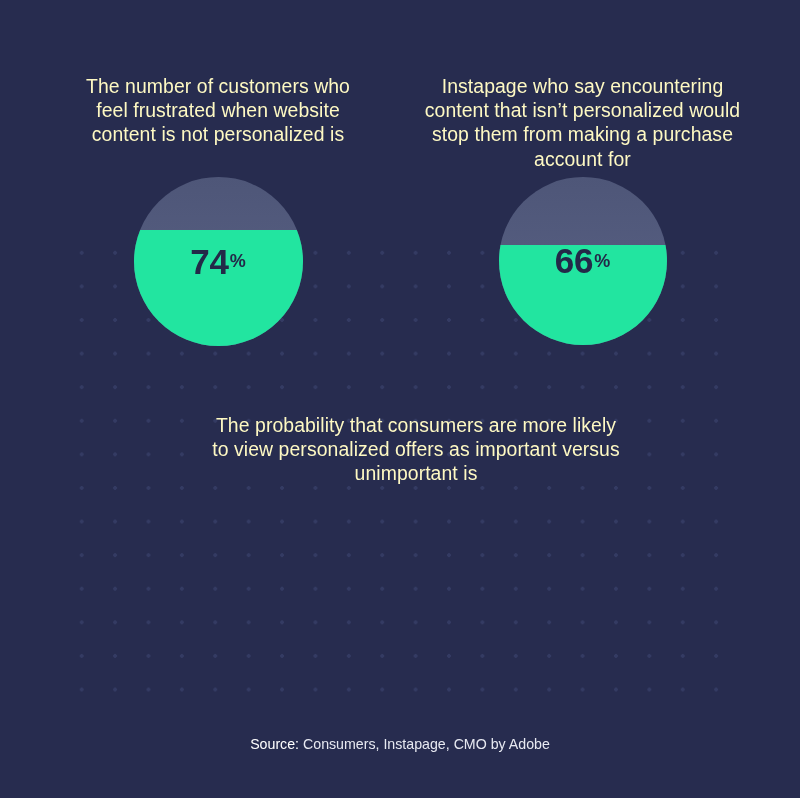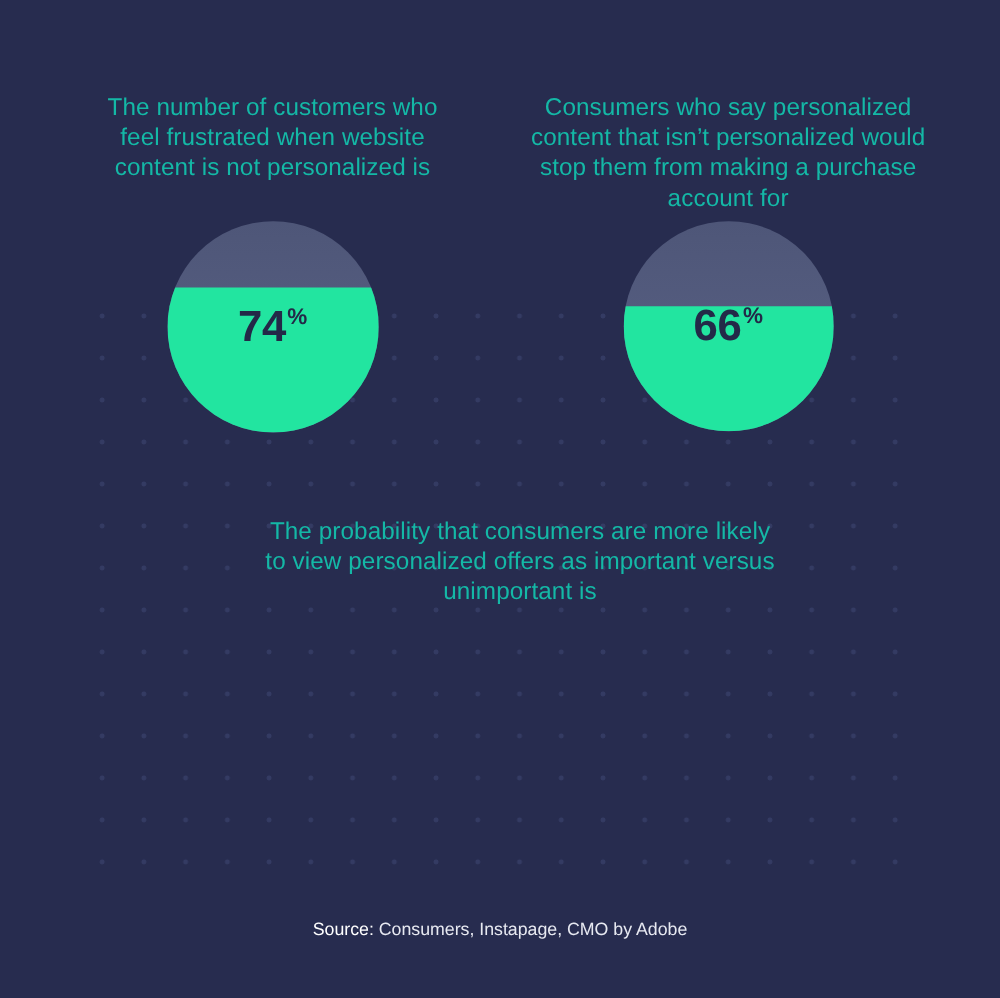--- a/index.html
+++ b/index.html
@@ -39,21 +39,21 @@
 
   
   .stat-block {
     position: absolute;
     display: flex;
     flex-direction: column;
     align-items: center;
   }
 
   .stat-heading {
-    color: #14b8a6;
+    color: #fef9c3;
     font-size: 19.4px;
     line-height: 24.2px;
     font-weight: 400;
     text-align: center;
     letter-spacing: .004em;
     margin: 0;
   }
 
   
   .gauge {
@@ -72,21 +72,21 @@
     bottom: 0;
     background: #22e5a0;
   }
   .gauge-label {
     position: relative;
     z-index: 2;
     color: #232948;
     font-weight: 700;
     letter-spacing: -0.012em;
     display: flex;
-    align-items: flex-start;
+    align-items: center;
     line-height: 1;
   }
   .gauge-value { font-size: 35px; }
   .gauge-unit  { font-size: 18px; font-weight: 700; margin-left: 1px; }
 
   
   #source-line {
     position: absolute;
     left: 0;
     top: 735px;
@@ -113,21 +113,21 @@
     <div class="gauge" style="width:169px; height:169px; margin-top:30px;">
       <div class="gauge-fill" style="height:68.5%;"></div>
       <div class="gauge-label">
         <span class="gauge-value">74</span>
         <span class="gauge-unit">%</span>
       </div>
     </div>
   </div>
 
   <div class="stat-block" style="left:410px; top:74px; width:345px;">
-    <p class="stat-heading">Consumers who say personalized content that isn’t personalized would stop them from making a purchase account for</p>
+    <p class="stat-heading">Instapage who say encountering content that isn’t personalized would stop them from making a purchase account for</p>
     <div class="gauge" style="width:168px; height:168px; margin-top:6px;">
       <div class="gauge-fill" style="height:59.5%;"></div>
       <div class="gauge-label">
         <span class="gauge-value">66</span>
         <span class="gauge-unit">%</span>
       </div>
     </div>
   </div>
 
   <div class="stat-block" style="left:206px; top:413px; width:420px;">

